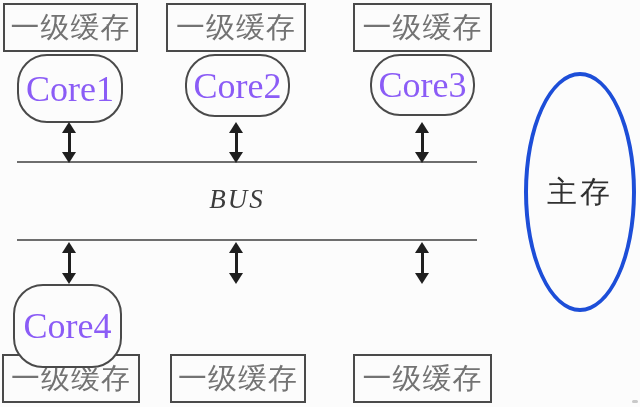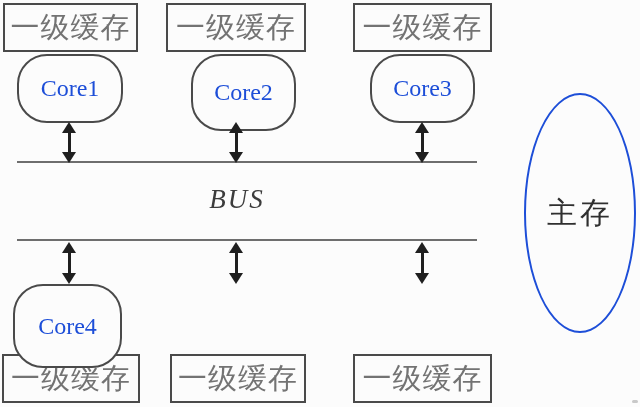--- a/index.html
+++ b/index.html
@@ -32,22 +32,22 @@
   
   .core-box {
     position: absolute;
     box-sizing: border-box;
     border: 2px solid #4a4a4a;
     border-radius: 30px;
     background: #fcfcfc;
     display: flex;
     align-items: center;
     justify-content: center;
-    font-size: 24px;
-    color: #1d4ed8;
+    font-size: 36px;
+    color: #8b5cf6;
     z-index: 2;
     text-align: right;
   }
   
   .bus-line {
     position: absolute;
     left: 17px;
     width: 460px;
     height: 2px;
     background: #6e6e6e;
@@ -95,25 +95,25 @@
     width: 0;
     height: 0;
     border-left: 7px solid transparent;
     border-right: 7px solid transparent;
     border-top: 11px solid #1f1f1f;
   }
   
   .memory-ellipse {
     position: absolute;
     left: 524px;
-    top: 93px;
+    top: 72px;
     width: 112px;
     height: 240px;
     box-sizing: border-box;
-    border: 2px solid #1d4ed8;
+    border: 4px solid #1d4ed8;
     border-radius: 50%;
     background: #fcfcfc;
     display: flex;
     align-items: center;
     justify-content: center;
     font-size: 30px;
     color: #2f2f2f;
     letter-spacing: 3px;
   }
   .corner-artifact {
@@ -129,22 +129,22 @@
 </head>
 <body>
 
 <div id="stage">
 
   <div class="cache-box" style="left:3px; top:3px; width:135px; height:49px;">一级缓存</div>
   <div class="cache-box" style="left:166px; top:3px; width:140px; height:49px;">一级缓存</div>
   <div class="cache-box" style="left:353px; top:3px; width:139px; height:49px;">一级缓存</div>
 
   <div class="core-box" style="left:17px; top:54px; width:106px; height:69px;">Core1</div>
-  <div class="core-box" style="left:191px; top:54px; width:105px; height:77px;">Core2</div>
-  <div class="core-box" style="left:370px; top:54px; width:105px; height:69px;">Core3</div>
+  <div class="core-box" style="left:185px; top:54px; width:105px; height:63px;">Core2</div>
+  <div class="core-box" style="left:370px; top:54px; width:105px; height:62px;">Core3</div>
 
   <div class="varrow" style="left:62px; top:122px; height:41px;">
     <span class="head-up"></span>
     <span class="shaft"></span>
     <span class="head-down"></span>
   </div>
   <div class="varrow" style="left:229px; top:122px; height:41px;">
     <span class="head-up"></span>
     <span class="shaft"></span>
     <span class="head-down"></span>

